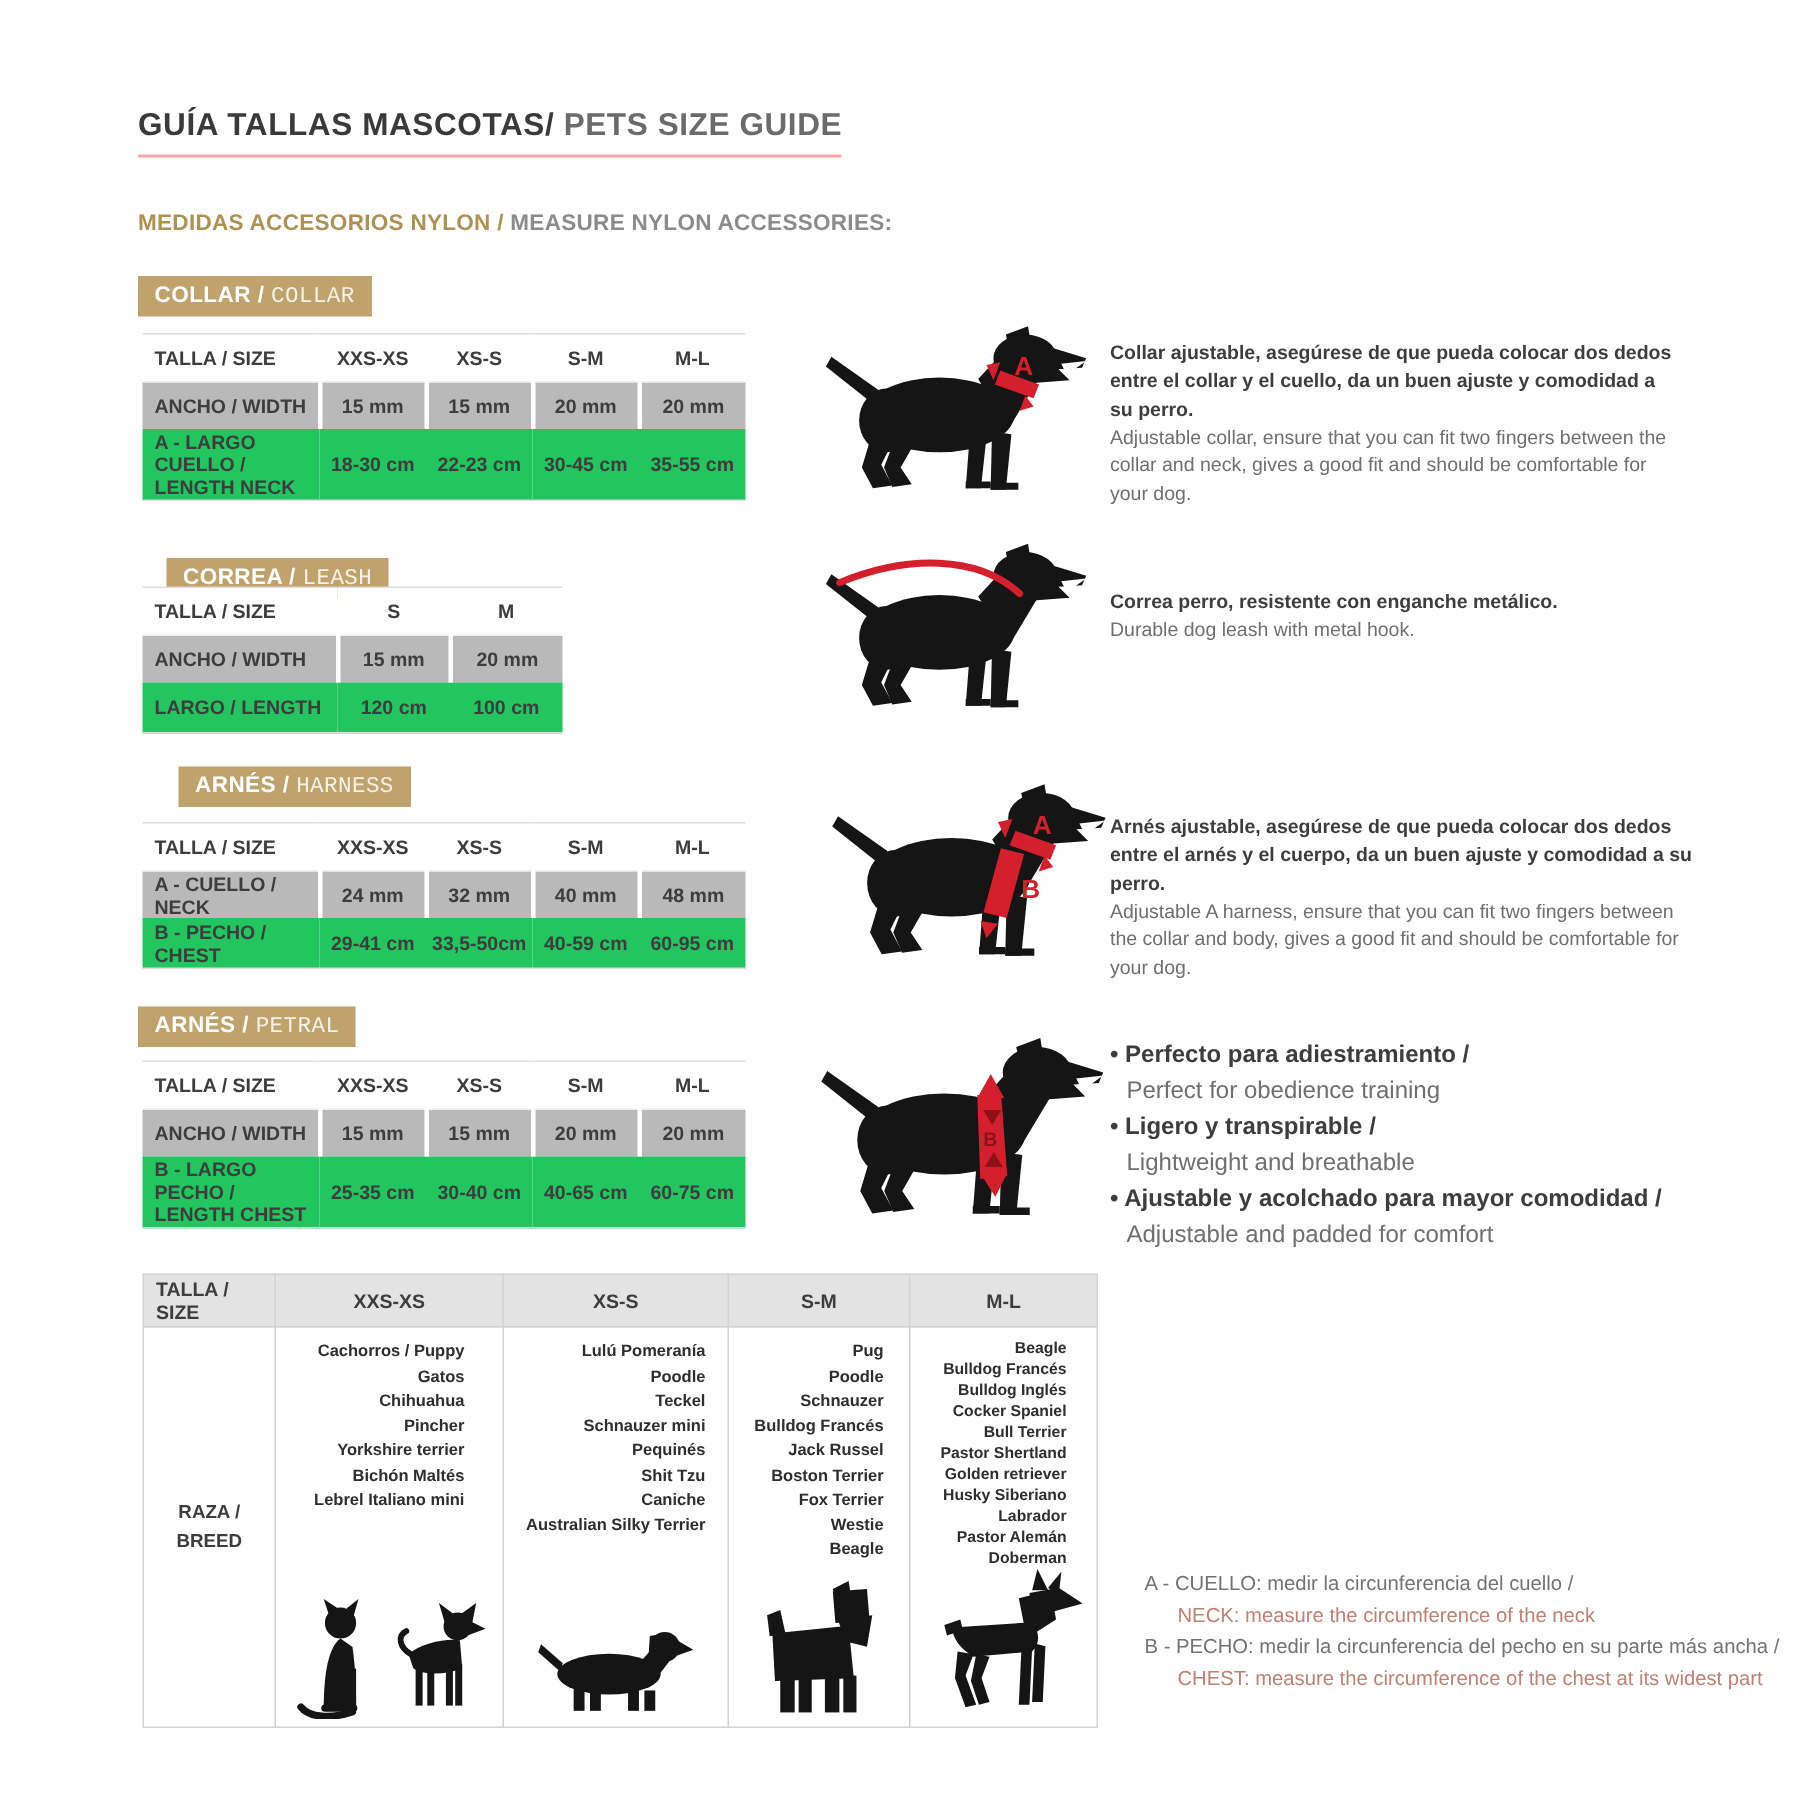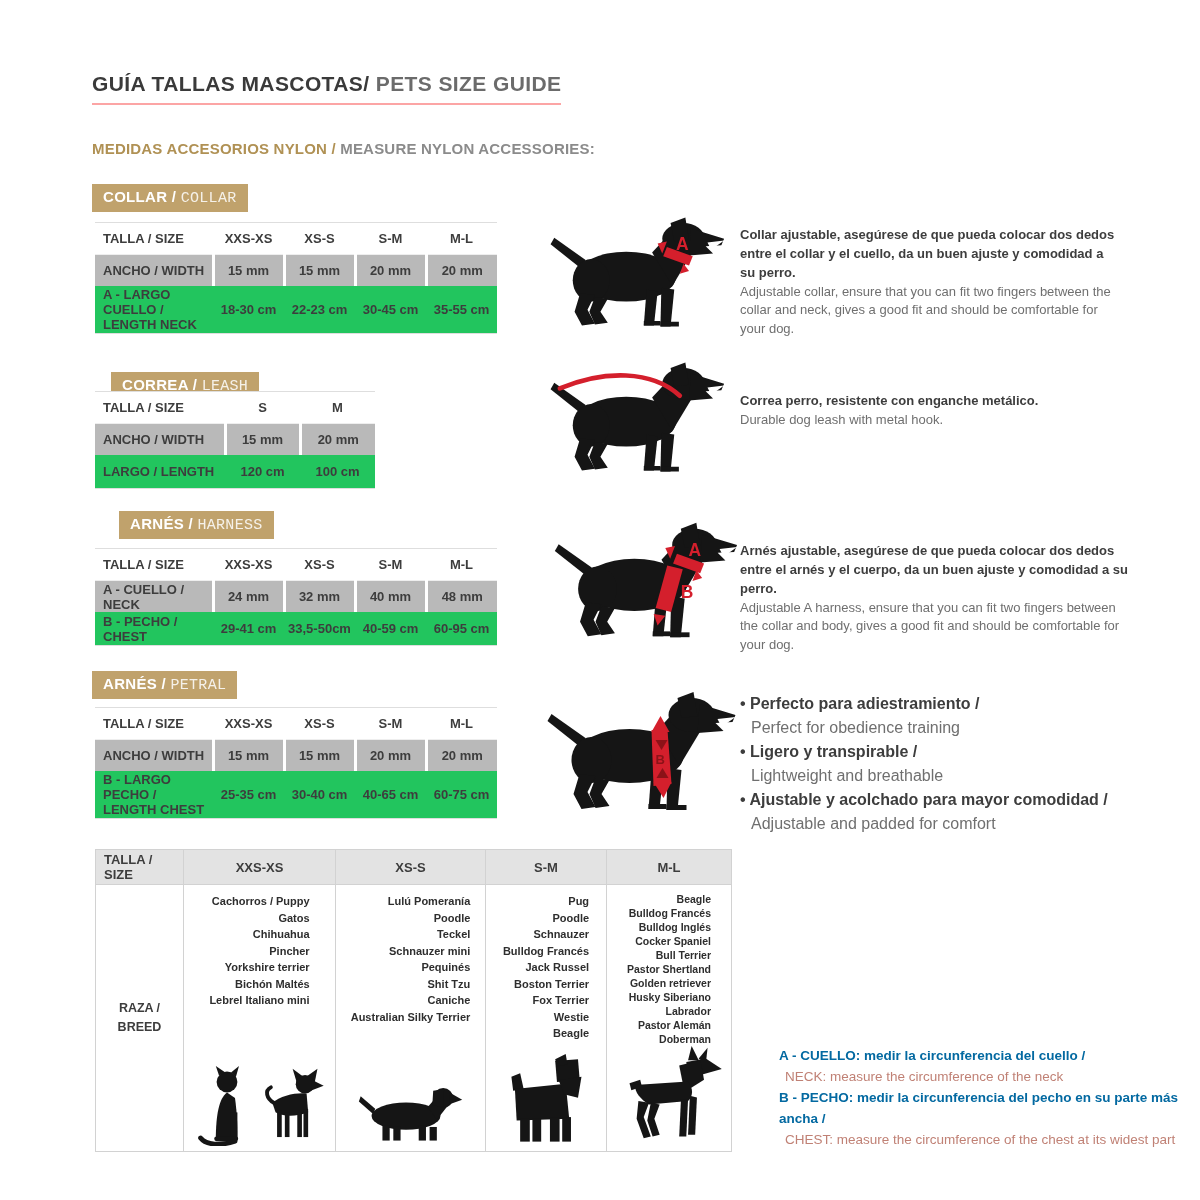--- a/index.html
+++ b/index.html
@@ -45,21 +45,21 @@
   .breed-table th.c0{text-align:left;padding-left:8px;}
   .breed-table td{border:1px solid #d2d2d2;vertical-align:top;padding:0;}
   .breed-inner{display:flex;flex-direction:column;justify-content:space-between;align-items:center;height:258px;padding-top:8px;}
   .breedlist{white-space:pre-line;text-align:right;font-size:11px;font-weight:bold;line-height:1.5;color:#2e2e2e;}
   .breedlist.tight{font-size:10.5px;line-height:1.33;}
   .raza-cell{vertical-align:middle !important;text-align:center;font-size:12.5px;font-weight:bold;white-space:pre-line;color:#3d3d3d;line-height:1.5;}
   .sil{display:flex;align-items:flex-end;justify-content:center;gap:8px;padding-bottom:5px;}
 
   
   .notes{left:763px;top:1046px;width:430px;font-size:13.5px;line-height:1.55;}
-  .notes .es{font-weight:bold;color:#0369a1;margin-left:16px;}
+  .notes .es{font-weight:normal;color:#737373;}
   .notes .en{color:#c08175;padding-left:22px;}
 
   svg{display:block;}
   .marker-text{font-weight:bold;}
 </style>
 </head>
 <body>
 
 <svg width="0" height="0" style="position:absolute">
   <symbol id="dog-base" viewBox="0 0 200 130">

